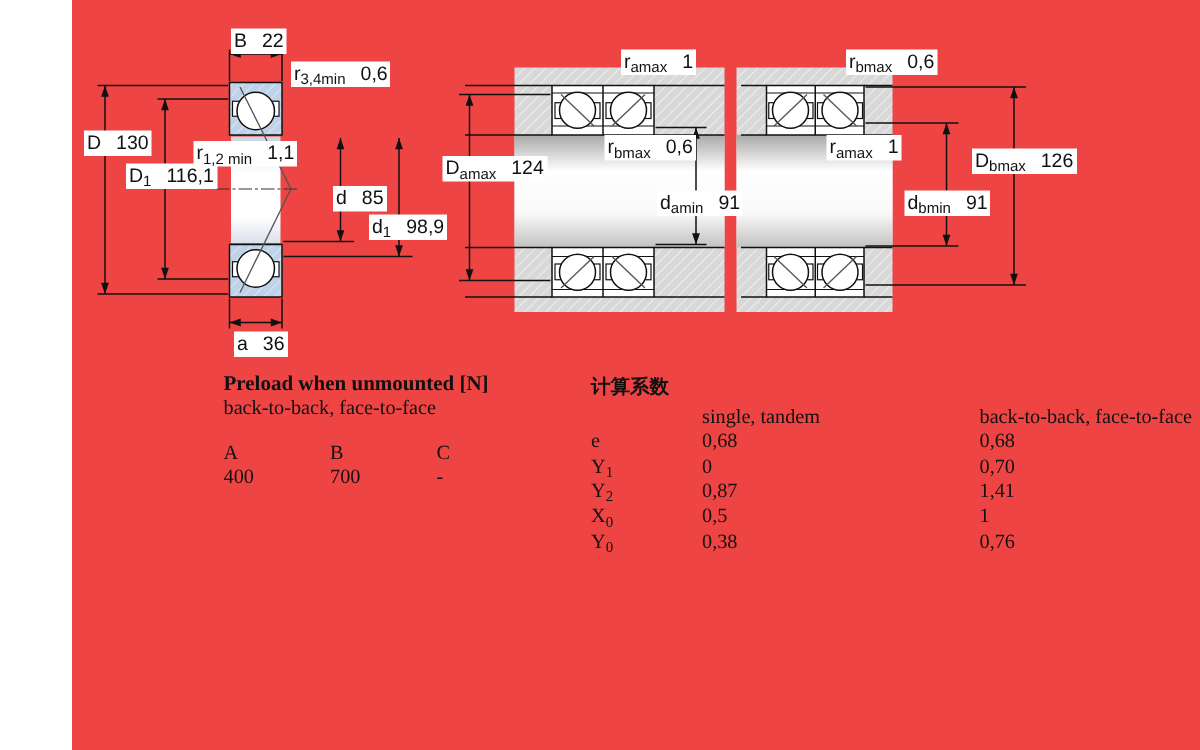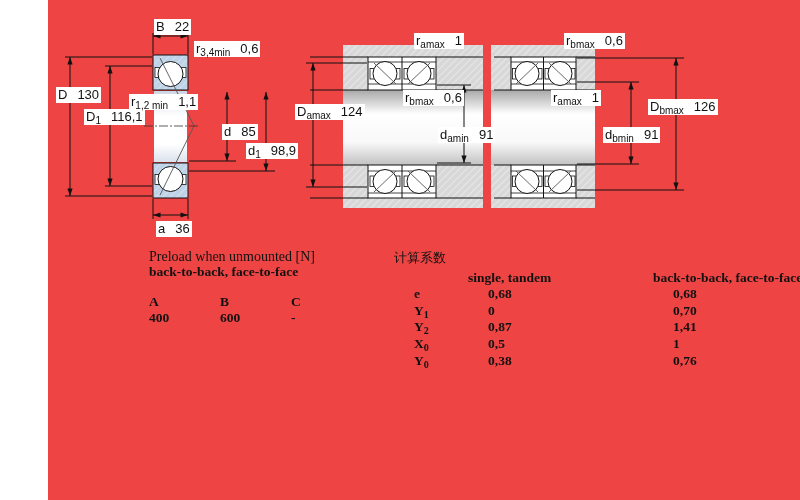--- a/index.html
+++ b/index.html
@@ -4,22 +4,22 @@
 <style>
   html,body{margin:0;padding:0;background:#fff;}
   #page{position:relative;width:800px;height:500px;background:#ef4444;overflow:hidden;
         font-family:"Liberation Sans",sans-serif;color:#111;margin-left:48px;}
   #drawsvg{position:absolute;left:0;top:0;z-index:1;}
   .lbl{position:absolute;z-index:2;font:13px "Liberation Sans",sans-serif;color:#111;
        background:#fff;padding:0 2px;white-space:nowrap;line-height:15px;}
   .lbl .sub{font-size:10px;position:relative;top:3px;}
   .lbl .val{margin-left:10px;}
   .serif{font-family:"Liberation Serif",serif;font-size:13.5px;color:#111;}
-  .abs{position:absolute;z-index:2;white-space:nowrap;font-weight:bold;}
-  .bold{font-weight:normal;}
+  .abs{position:absolute;z-index:2;white-space:nowrap;}
+  .bold{font-weight:bold;}
   .cellA{display:inline-block;width:71px;}
   .frow{height:16.7px;line-height:16.7px;}
   .fsym{display:inline-block;width:74px;}
   .fs1{display:inline-block;width:185px;}
   .fsub{font-size:10px;position:relative;top:3px;}
 </style>
 </head>
 <body>
 
 <div id="page">
@@ -207,28 +207,28 @@
 <div class="lbl" style="left:503px;top:90px"><span>r</span><span class="sub">amax</span><span class="val">1</span></div>
 <div class="lbl" style="left:600px;top:99px"><span>D</span><span class="sub">bmax</span><span class="val">126</span></div>
 <div class="lbl" style="left:555px;top:127px"><span>d</span><span class="sub">bmin</span><span class="val">91</span></div>
 
 <div class="abs serif bold" style="left:101px;top:249px;font-size:14px">Preload when unmounted [N]</div>
 <div class="abs serif" style="left:101px;top:264px">back-to-back, face-to-face</div>
 <div class="abs serif" style="left:101px;top:294px">
   <span class="cellA">A</span><span class="cellA">B</span><span class="cellA">C</span>
 </div>
 <div class="abs serif" style="left:101px;top:310px">
-  <span class="cellA">400</span><span class="cellA">600</span><span class="cellA">-</span>
+  <span class="cellA">400</span><span class="cellA">700</span><span class="cellA">-</span>
 </div>
 
 <div class="abs bold" style="left:346px;top:249px;font-size:13px;font-family:'Liberation Sans','DejaVu Sans',sans-serif">计算系数</div>
 <div class="abs serif" style="left:346px;top:270px">
   <span class="fsym"></span><span class="fs1">single, tandem</span><span>back-to-back, face-to-face</span>
 </div>
-<div class="abs serif" style="left:366px;top:286px">
+<div class="abs serif" style="left:346px;top:286px">
   <div class="frow"><span class="fsym"><span>e</span><span class="fsub"></span></span><span class="fs1">0,68</span><span>0,68</span></div>
   <div class="frow"><span class="fsym"><span>Y</span><span class="fsub">1</span></span><span class="fs1">0</span><span>0,70</span></div>
   <div class="frow"><span class="fsym"><span>Y</span><span class="fsub">2</span></span><span class="fs1">0,87</span><span>1,41</span></div>
   <div class="frow"><span class="fsym"><span>X</span><span class="fsub">0</span></span><span class="fs1">0,5</span><span>1</span></div>
   <div class="frow"><span class="fsym"><span>Y</span><span class="fsub">0</span></span><span class="fs1">0,38</span><span>0,76</span></div>
 </div>
 
 </div>
 
 </body></html>

